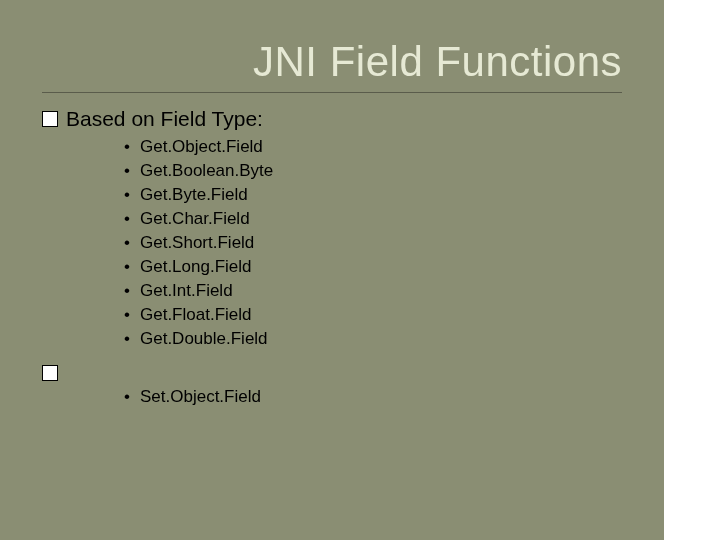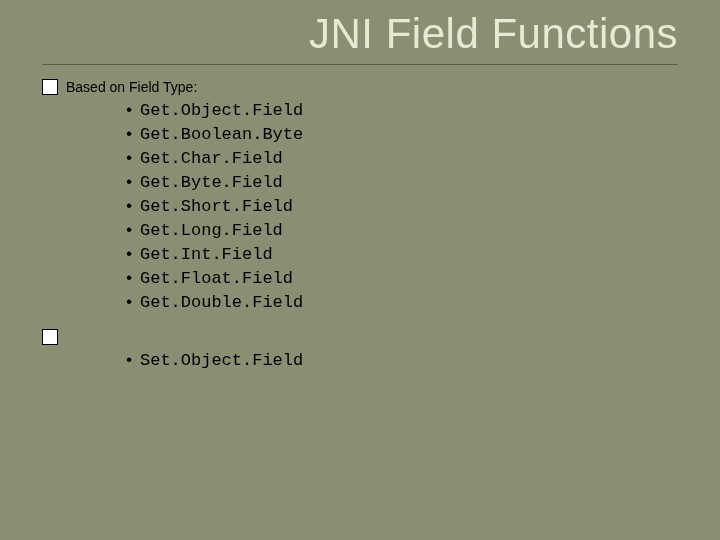--- a/index.html
+++ b/index.html
@@ -4,57 +4,56 @@
 <style>
   html, body {
     margin: 0;
     padding: 0;
     width: 720px;
     height: 540px;
     overflow: hidden;
     font-family: Arial, Helvetica, sans-serif;
   }
   .slide {
-    width: 720px;
+    width: 664px;
     height: 540px;
     background: #8a8e73;
     box-sizing: border-box;
-    padding: 0 42px 30px 42px;
+    padding: 28px 42px 30px 42px;
     color: #000;
   }
   .title {
     font-size: 42px;
     font-weight: 400;
     color: #e6e9d4;
     text-align: right;
     padding-top: 10px;
     padding-bottom: 6px;
     border-bottom: 1px solid rgba(0,0,0,0.35);
     margin-bottom: 14px;
     letter-spacing: 0.5px;
   }
   .outline-item {
     display: flex;
     align-items: center;
-    font-size: 14px;
+    font-size: 21px;
     color: #000;
     margin-bottom: 4px;
     font-weight: 400;
   }
   .checkbox {
     width: 14px;
     height: 14px;
     border: 1.5px solid #000;
     background: #ffffff;
     margin-right: 8px;
     flex-shrink: 0;
   }
   .sublist {
     margin: 2px 0 14px 42px;
-    font-family: Liberation Mono, monospace;
   }
   .sublist li {
     list-style: none;
     position: relative;
     font-size: 17px;
     line-height: 24px;
     padding-left: 16px;
     color: #000;
     font-weight: 400;
   }
@@ -74,22 +73,22 @@
 
   <div class="title">JNI Field Functions</div>
 
   <div class="outline-item">
     <span class="checkbox"></span>
     <span>Based on Field Type:</span>
   </div>
   <ul class="sublist">
     <li>Get.Object.Field</li>
     <li>Get.Boolean.Byte</li>
+    <li>Get.Byte.Field</li>
     <li>Get.Char.Field</li>
-    <li>Get.Byte.Field</li>
     <li>Get.Short.Field</li>
     <li>Get.Long.Field</li>
     <li>Get.Int.Field</li>
     <li>Get.Float.Field</li>
     <li>Get.Double.Field</li>
   </ul>
 
   <div class="outline-item">
     <span class="checkbox"></span>
   </div>

